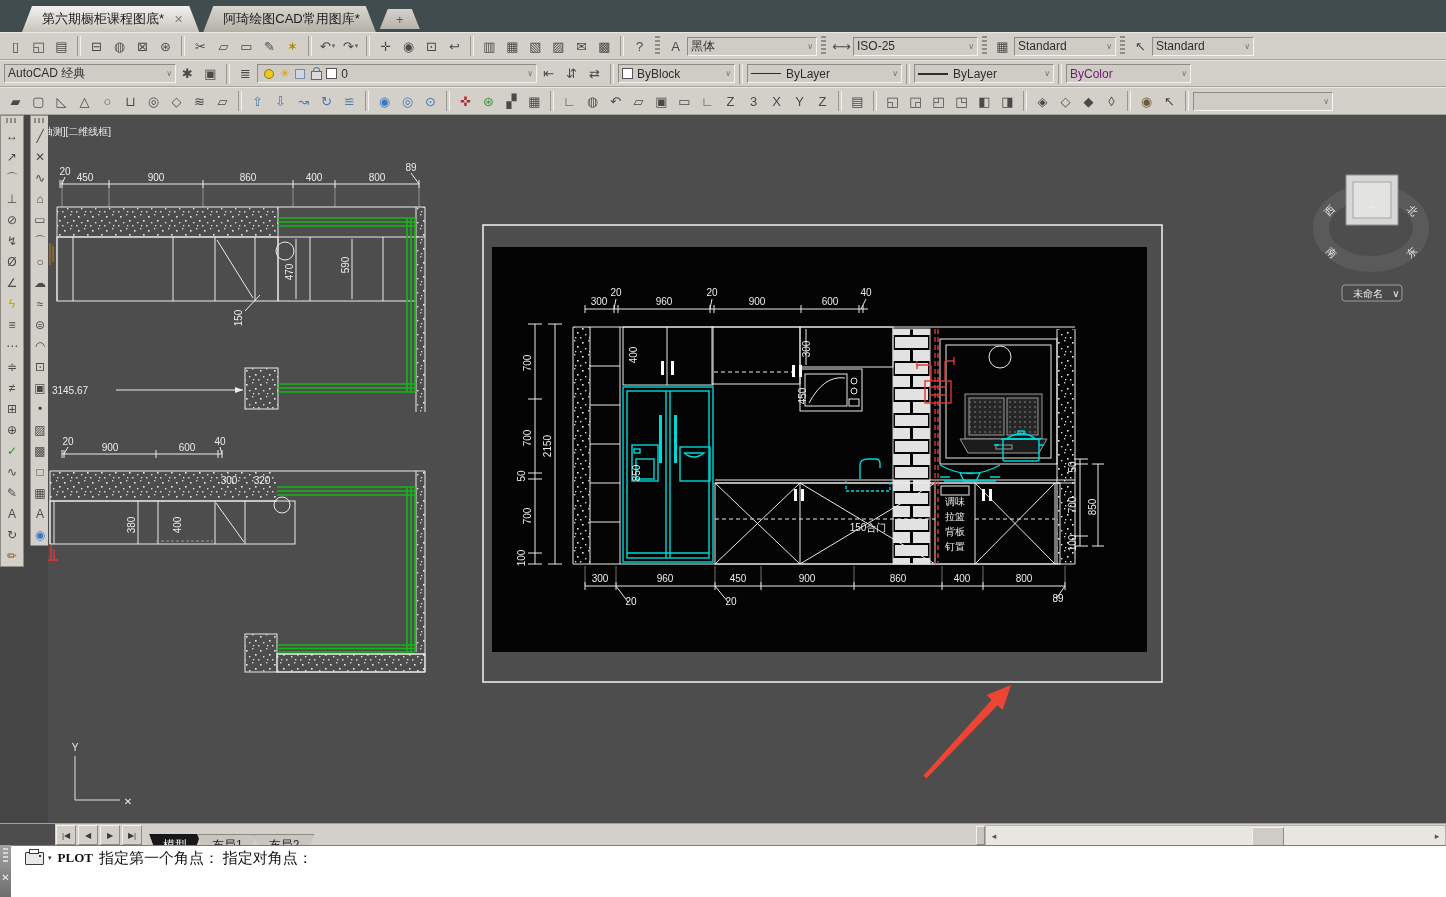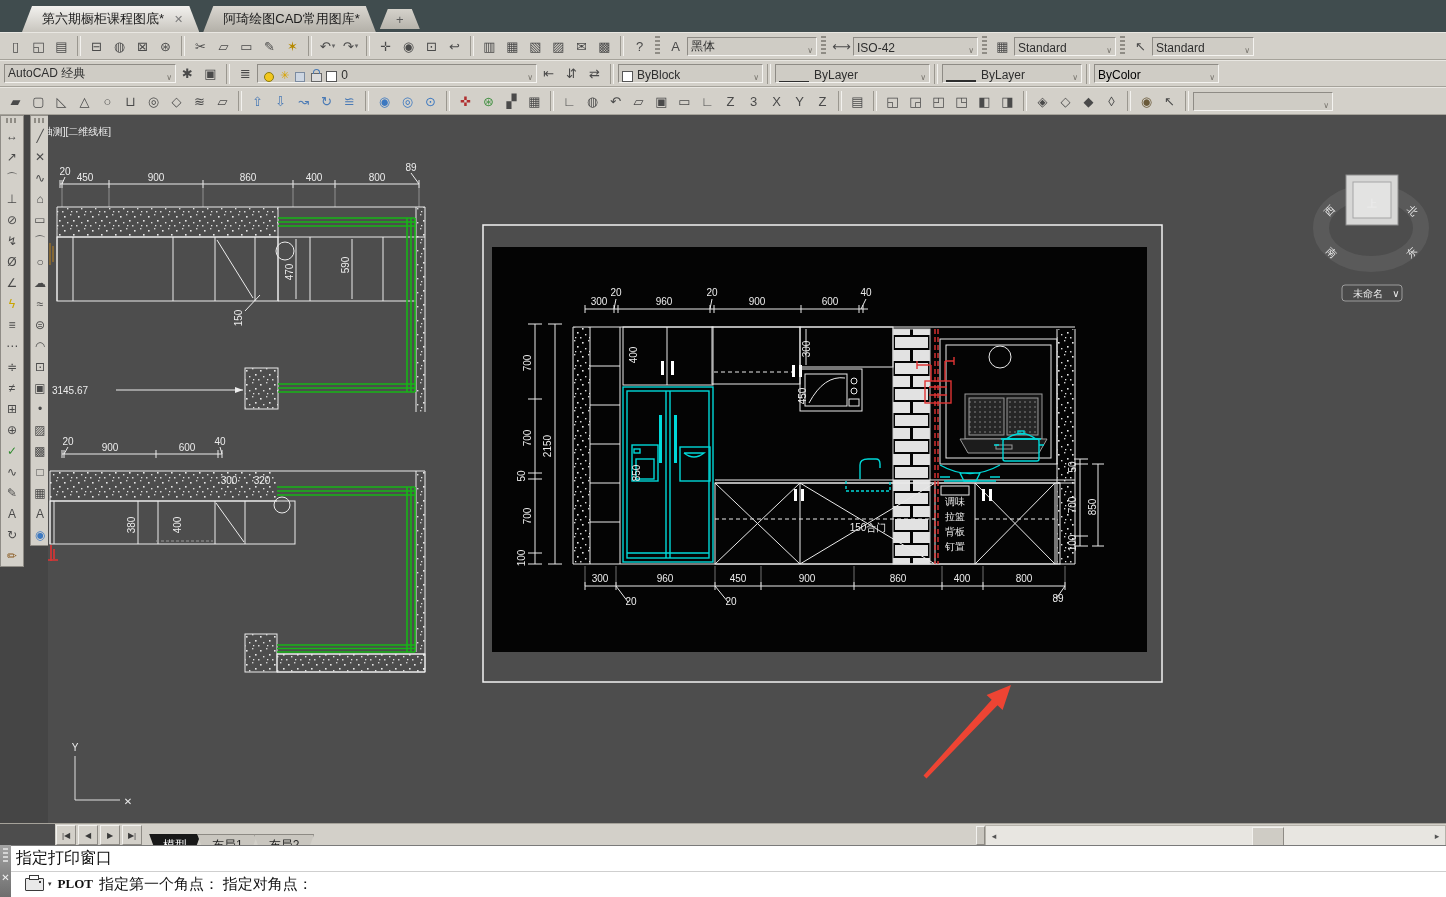--- a/index.html
+++ b/index.html
@@ -23,28 +23,28 @@
         border-bottom:1px solid #a5a29a;display:flex;align-items:center;padding-left:4px;box-sizing:border-box;}
   #tb1{top:32px;height:28px;}
   #tb2{top:60px;height:27px;}
   #tb3{top:87px;height:28px;}
   .irow{display:flex;align-items:center;}
   .tbtn{width:23px;height:22px;display:flex;align-items:center;justify-content:center;position:relative;}
   .tbtn .glyph{font-size:13px;color:#4a4a4a;line-height:1;}
   .tbtn .dd{font-size:7px;color:#666;margin-left:1px;}
   .sep{width:2px;height:20px;border-left:1px solid #9a978f;border-right:1px solid #f2f1ee;margin:0 4px;}
   .tgrip{width:5px;height:20px;margin:0 4px;background:repeating-linear-gradient(180deg,#8f8c85 0 2px,transparent 2px 4px);}
-  .combo{display:flex;align-items:flex-end;height:19px;background:#cfccc5;
+  .combo{display:flex;align-items:center;height:19px;background:#cfccc5;
          border:1px solid;border-color:#8e8b85 #f4f3f0 #f4f3f0 #8e8b85;
          padding:0 3px;color:#2e2e2e;font-size:12px;box-sizing:border-box;}
   .combo .cval{white-space:nowrap;overflow:hidden;}
   .combo .carr{margin-left:auto;font-size:8px;color:#77746d;padding-left:4px;}
-  .combo.disabled .cval{color:#000000;}
+  .combo.disabled .cval{color:#701a75;}
   .w130{width:130px}.w125{width:125px}.w118{width:102px}.w172{width:172px}
-  .w280{width:280px}.w145{width:145px}.w155{width:155px}.w140{width:140px}
+  .w280{width:280px}.w145{width:117px}.w155{width:155px}.w140{width:140px}
   .ltsample{width:30px;border-top:1px solid #2e2e2e;margin-right:5px;}
   .ltsample.thick{border-top-width:2px;}
   .csq{width:9px;height:9px;background:#fff;border:1px solid #555;margin-right:4px;}
   .bulb{width:8px;height:8px;border-radius:50%;background:#f2c71d;border:1px solid #8a7a10;margin:0 3px;}
   .sun{color:#d8a300;font-size:11px;margin:0 3px;}
   .vpf{width:8px;height:8px;border:1px solid #7b8ba0;background:#cdd6e2;margin:0 3px;}
   .lock{position:relative;width:9px;height:7px;background:#dcdcdc;border:1px solid #666;margin:4px 4px 0 3px;}
   .lock:before{content:"";position:absolute;left:1px;top:-5px;width:5px;height:4px;
                border:1.5px solid #4a7ab5;border-bottom:none;border-radius:4px 4px 0 0;}
   
@@ -204,21 +204,21 @@
       </span>
     <span class="combo w130">
         <span class="cval">黑体</span>
         <span class="carr">∨</span>
       </span>
     <span class="tgrip"></span>
     <span class="tbtn">
         <span class="glyph">⟷</span>
       </span>
     <span class="combo w125">
-        <span class="cval">ISO-42</span>
+        <span class="cval">ISO-25</span>
         <span class="carr">∨</span>
       </span>
     <span class="tgrip"></span>
     <span class="tbtn">
         <span class="glyph">▦</span>
       </span>
     <span class="combo w118">
         <span class="cval">Standard</span>
         <span class="carr">∨</span>
       </span>
@@ -863,21 +863,20 @@
       <span class="sbtn">▸</span>
     </div>
   </div>
 
   <div id="cmd">
     <div id="cmdstrip">
       <span class="grip2"></span>
       <span class="cclose">✕</span>
     </div>
     <div id="cmdlines">
-      <div class="cline1">指定打印窗口</div>
       <div class="cline2">
         <span class="printer"></span>
         <span class="pdd">▾</span>
         <b>PLOT</b>
         <span>指定第一个角点： 指定对角点：</span>
       </div>
     </div>
   </div>
 
 </div>

